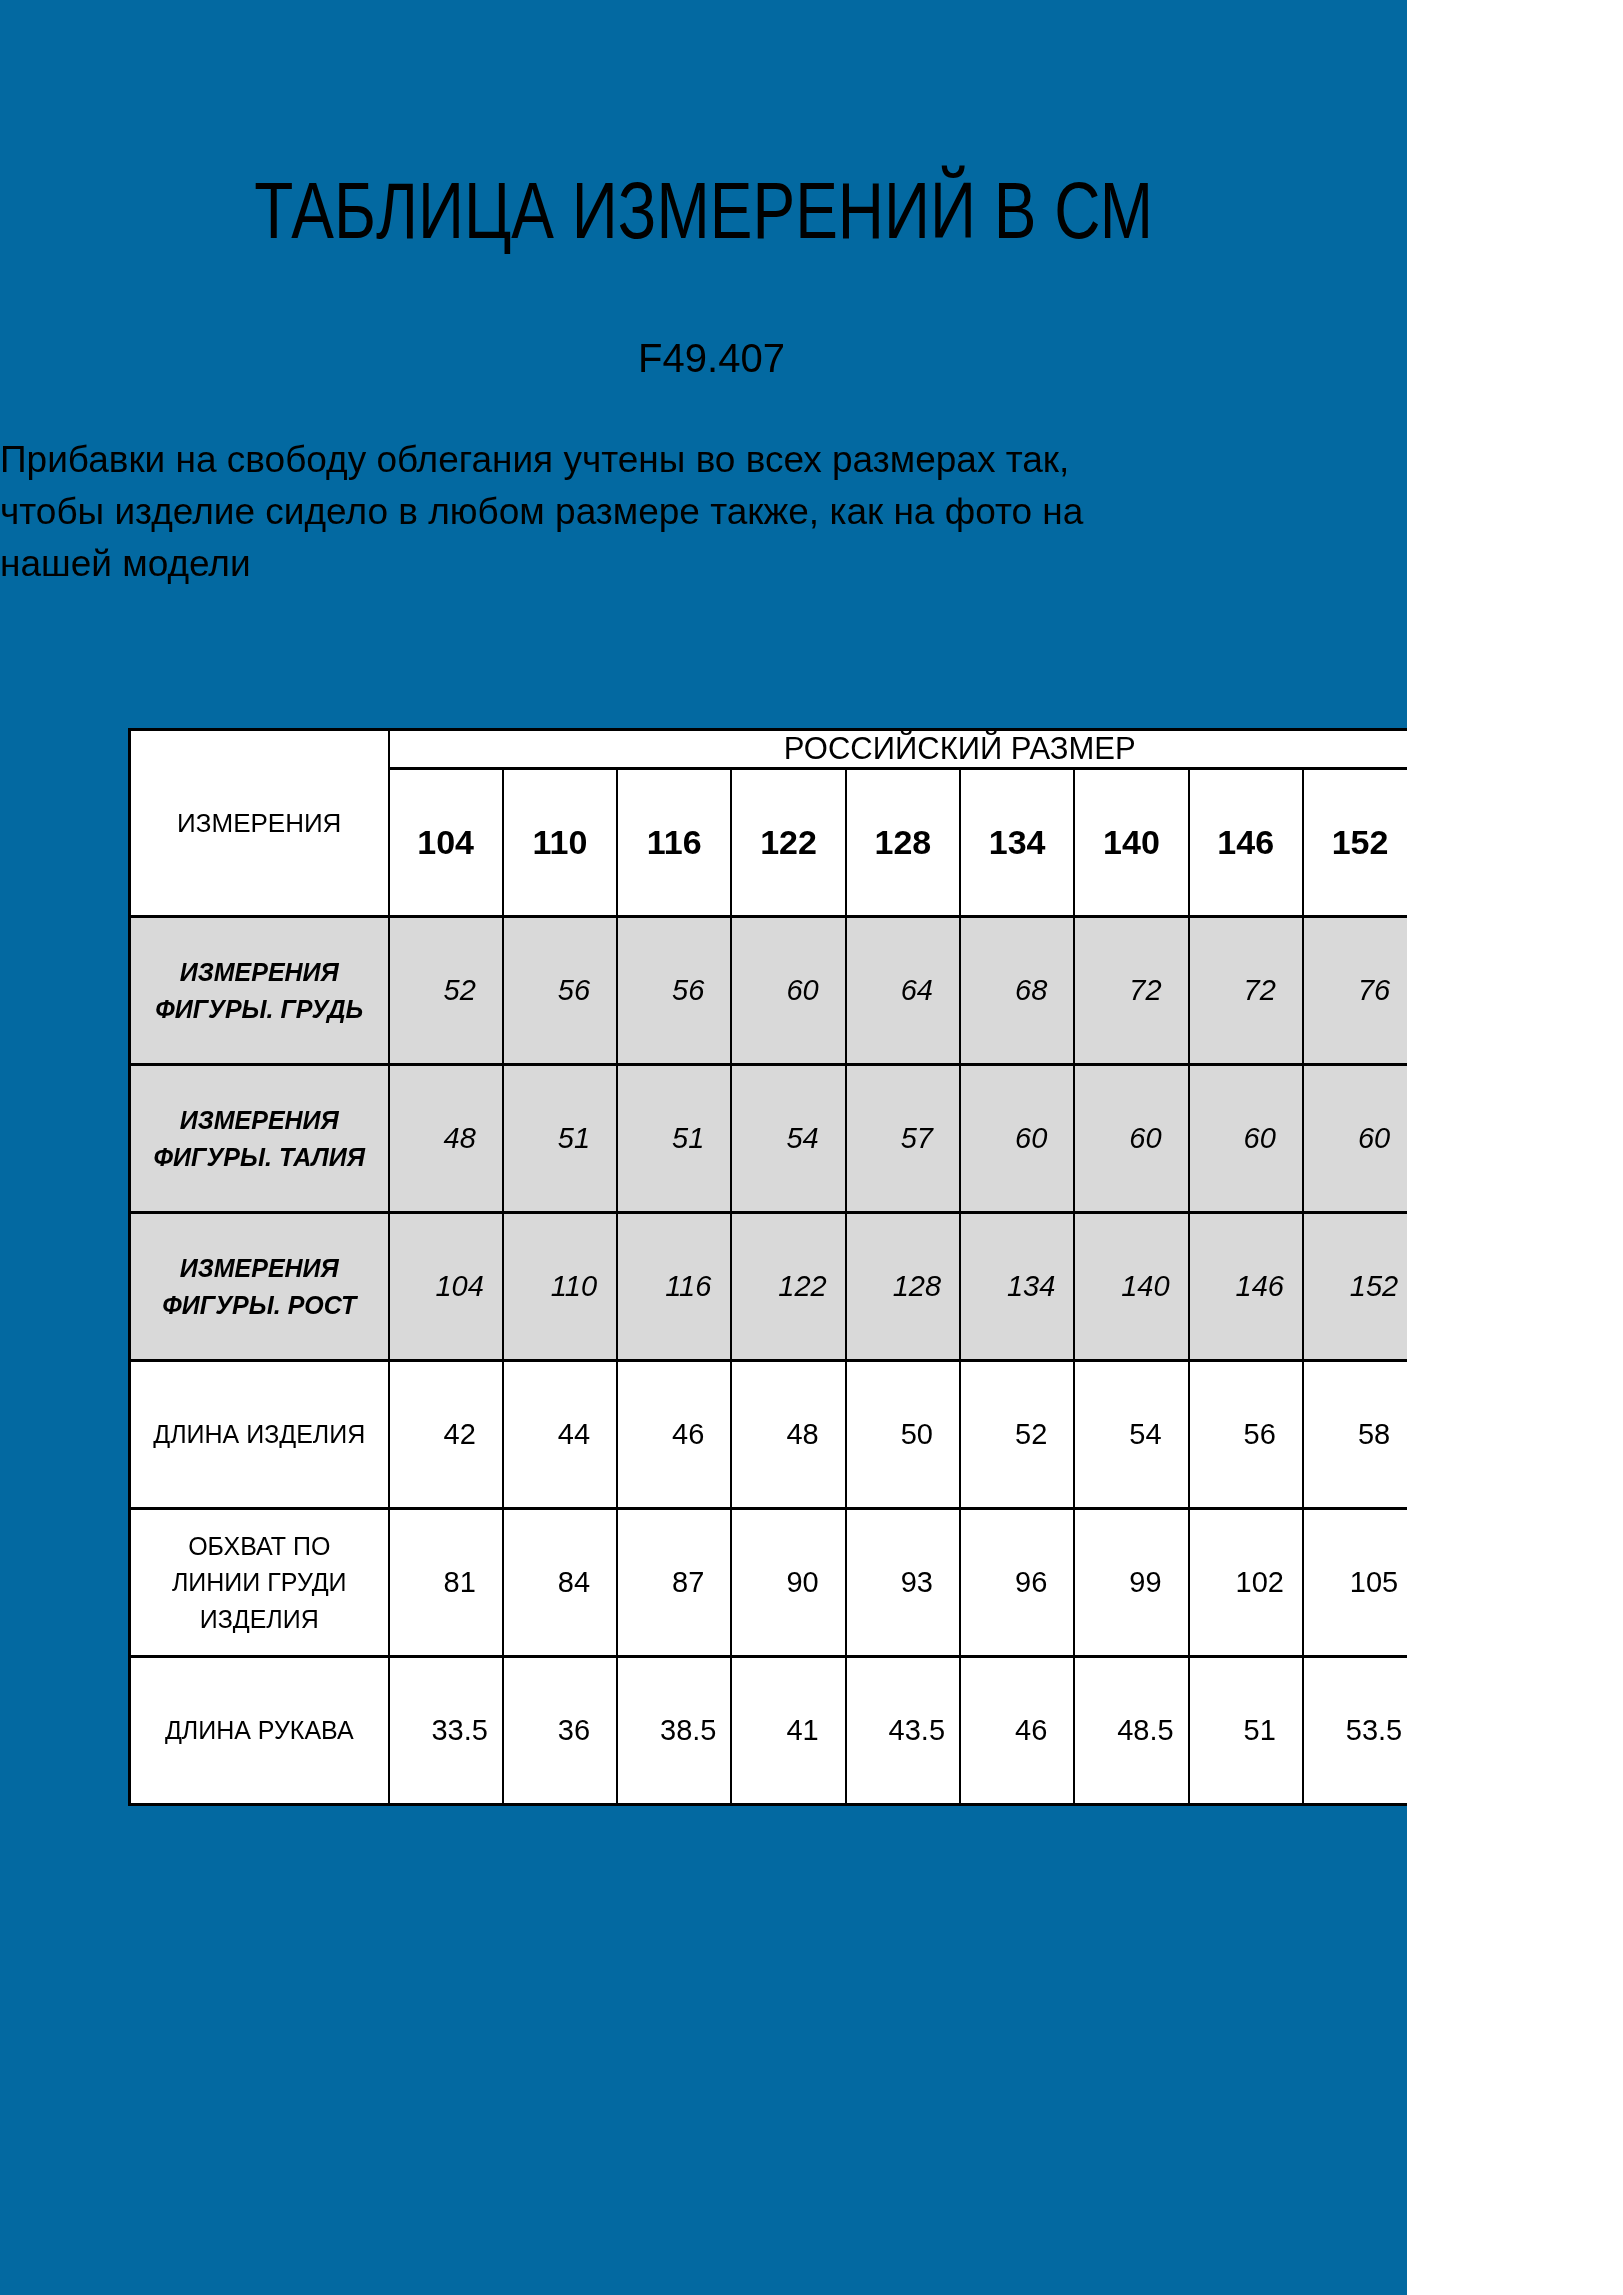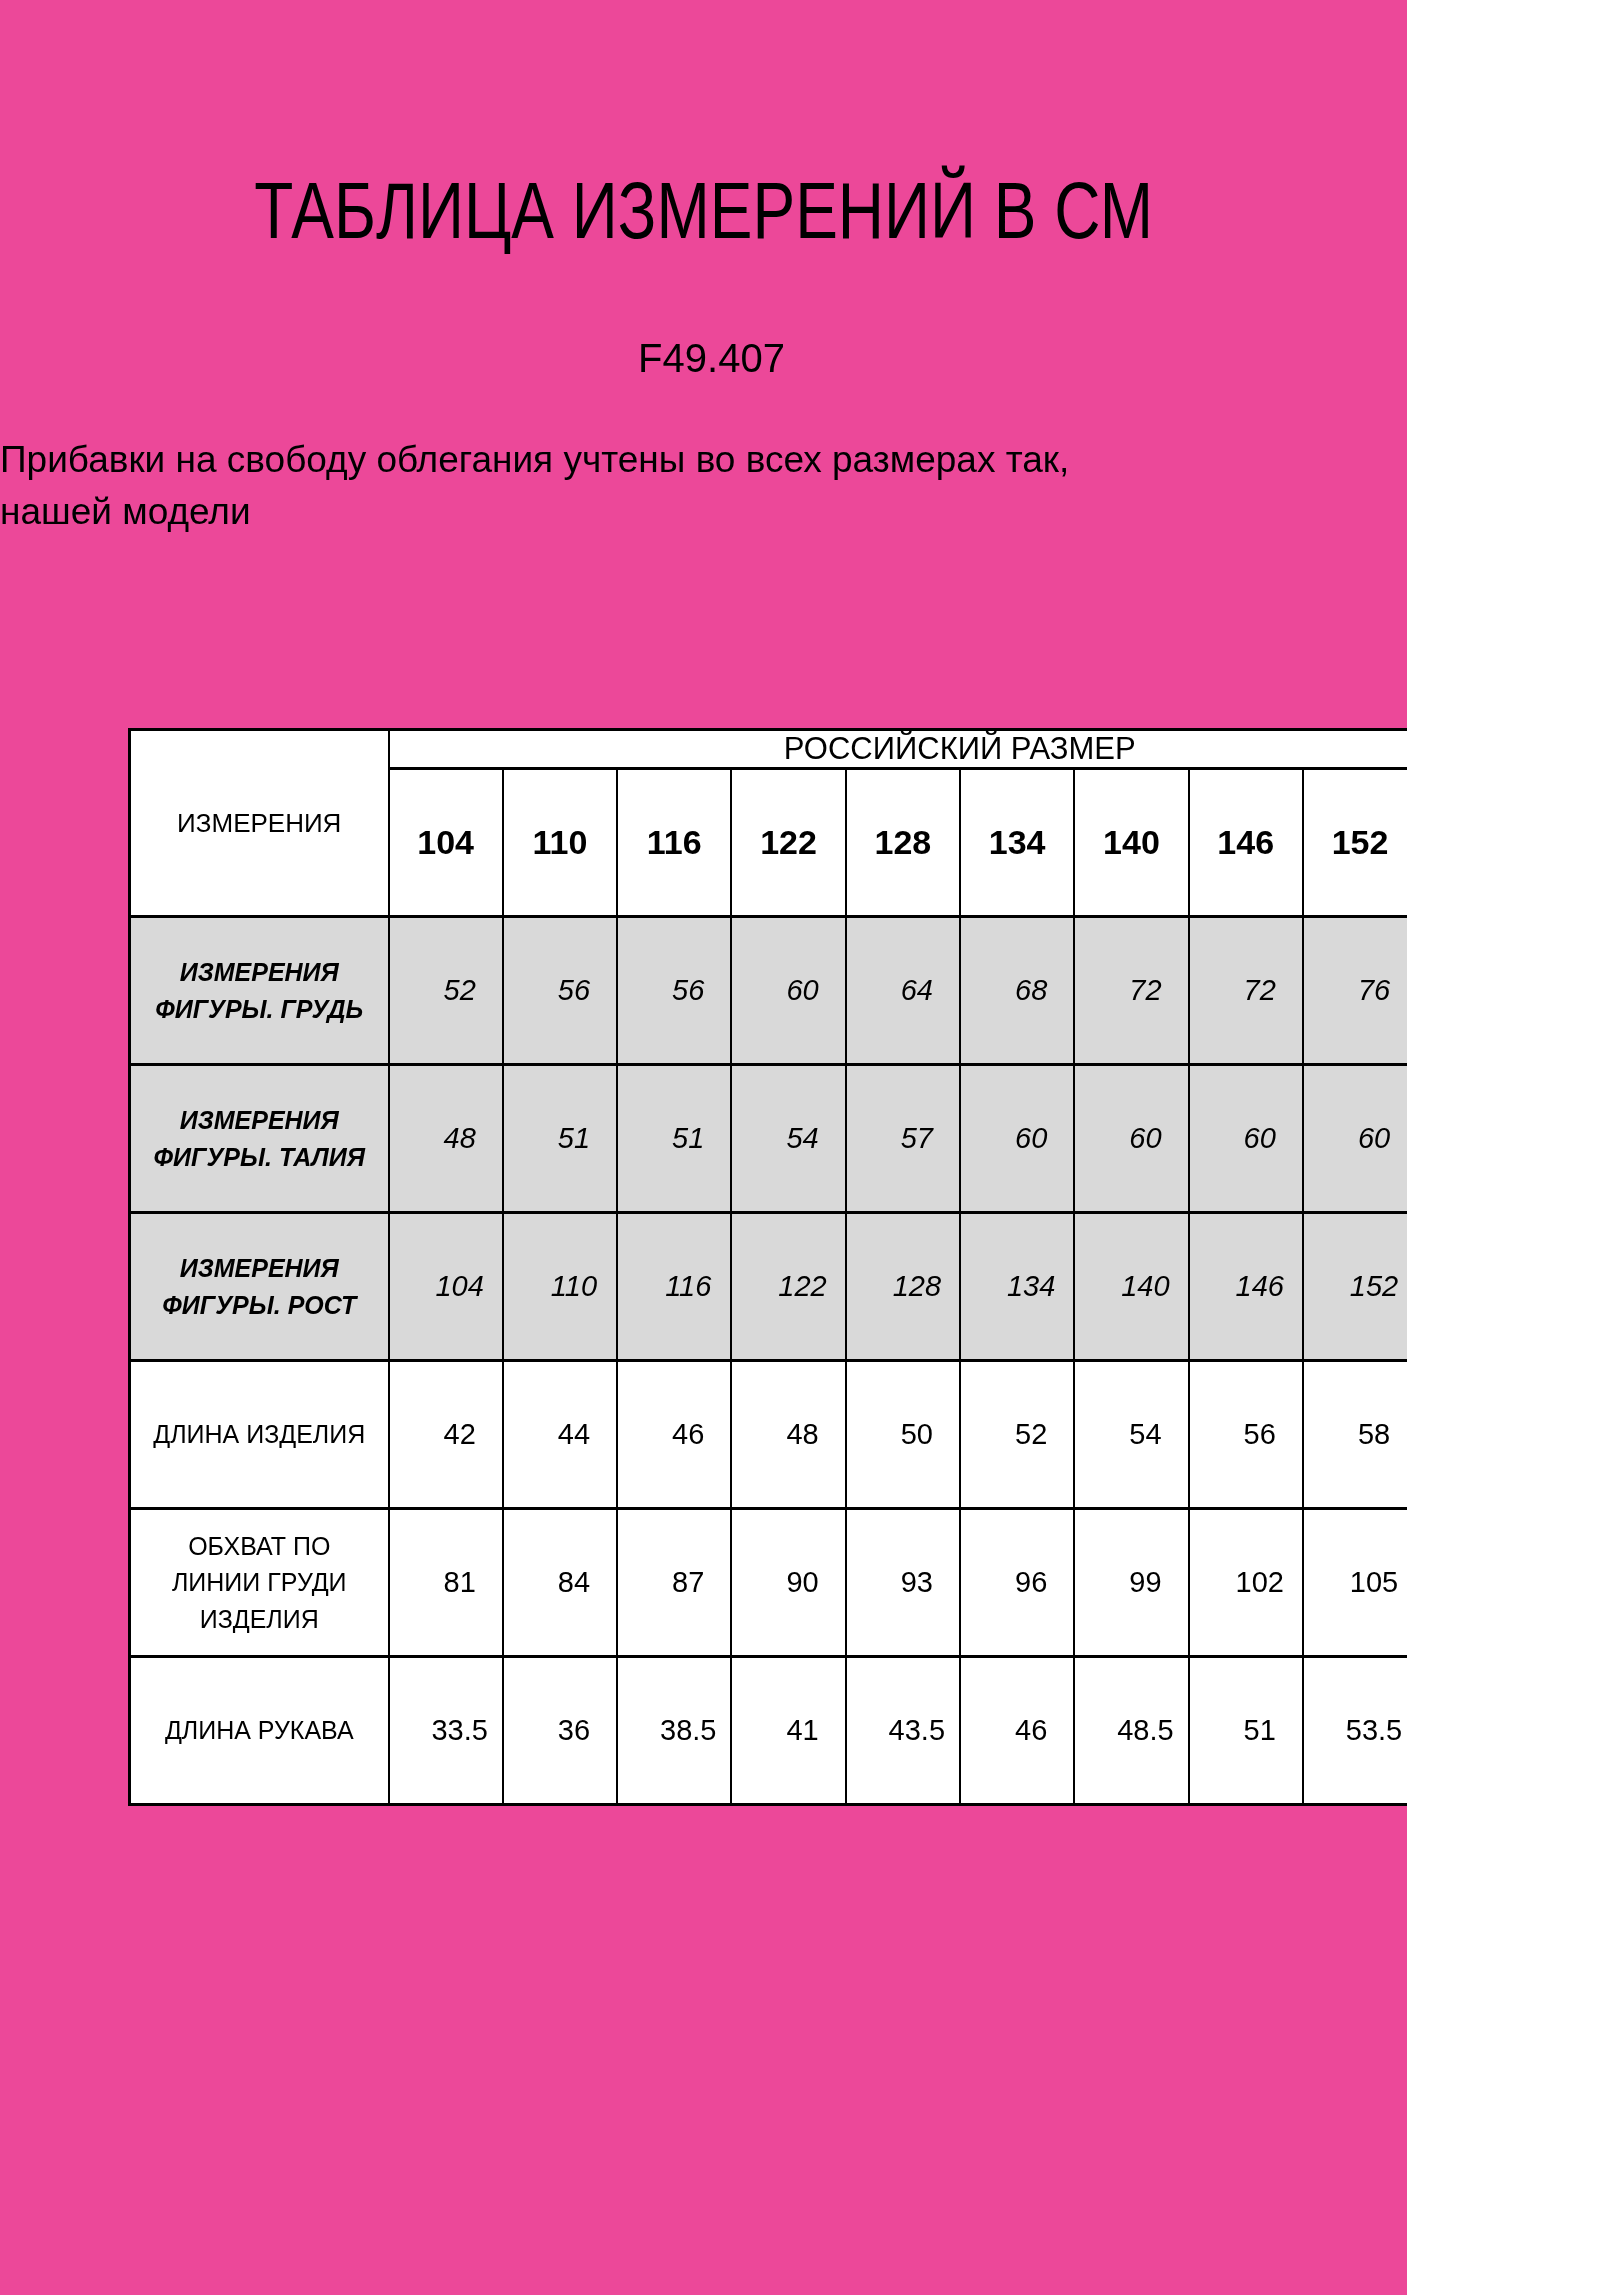--- a/index.html
+++ b/index.html
@@ -1,17 +1,17 @@
 <!DOCTYPE html>
 <html style="font-size:10.5px"><head>
 <meta charset="utf-8">
 <style>
   html,body{margin:0;padding:0;background:#ffffff;}
   .page{
-    position:relative;width:1407px;height:2295px;background:#ec4899;
+    position:relative;width:1407px;height:2295px;background:#0369a1;
     font-family:"Liberation Sans","DejaVu Sans",sans-serif;color:#000000;overflow:hidden;
   }
   .title{position:absolute;top:169px;left:0;width:100%;text-align:center;
     font-size:80px;line-height:1.05;font-weight:400;}
   .condensed{display:inline-block;transform:scaleX(0.80);transform-origin:50% 50%;white-space:nowrap;}
   .code{position:absolute;top:336px;left:8px;width:100%;text-align:center;
     font-size:40px;line-height:1.1;font-weight:400;}
   .note{position:absolute;top:434px;left:0;width:100%;text-align:left;
     font-size:37px;line-height:52px;font-weight:400;}
   table.size-table{
@@ -43,20 +43,21 @@
 <div class="page">
 
   <div class="title">
     <span class="condensed">ТАБЛИЦА ИЗМЕРЕНИЙ В СМ</span>
   </div>
 
   <div class="code">F49.407</div>
 
   <div class="note">
     <div>Прибавки на свободу облегания учтены во всех размерах так,</div>
+    <div>чтобы изделие сидело в любом размере также, как на фото на</div>
     <div>нашей модели</div>
   </div>
 
   <table class="size-table">
     <colgroup>
       <col style="width:259px">
       <col span="10">
     </colgroup>
     <thead>
       <tr class="group-row">

